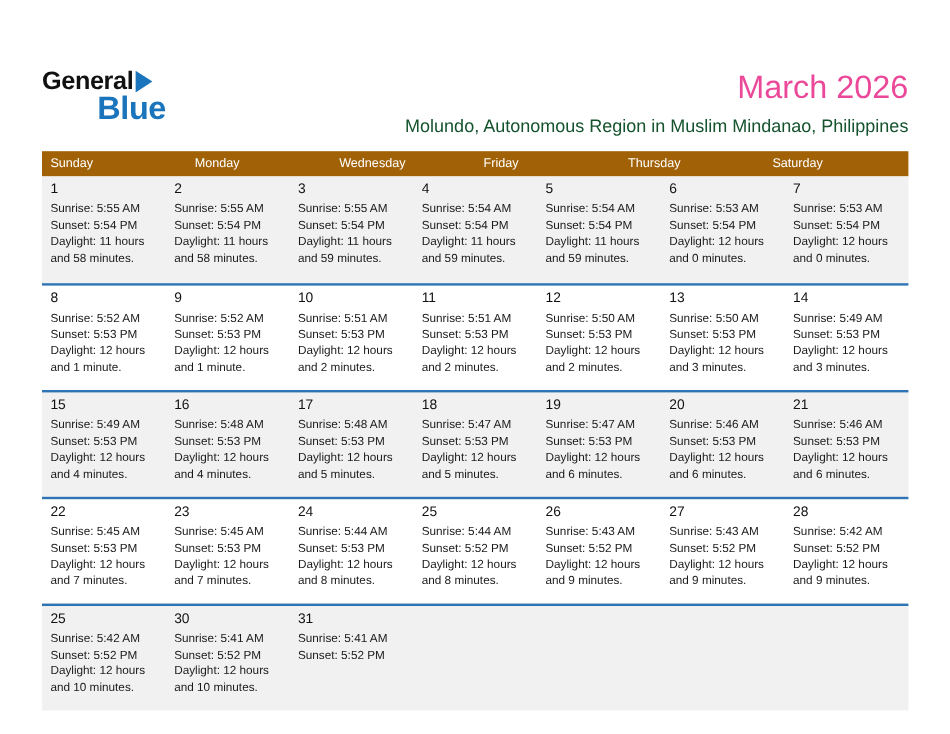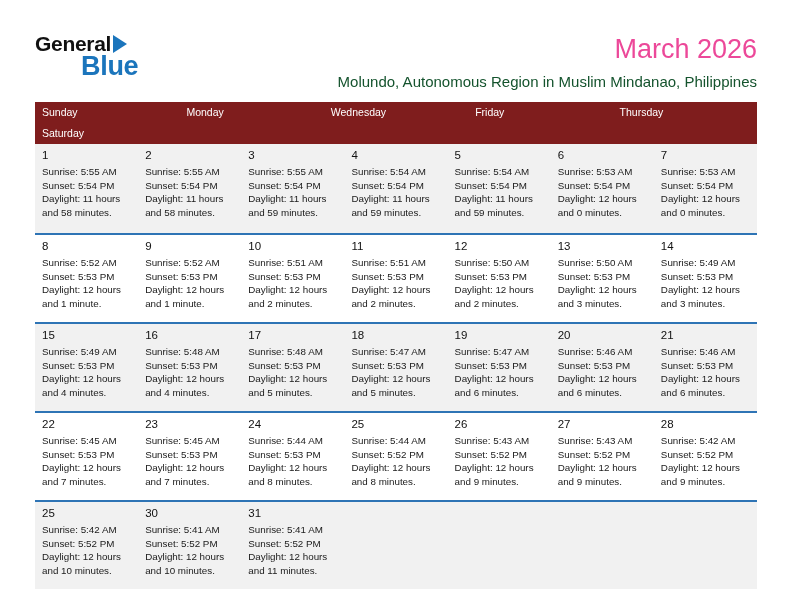--- a/index.html
+++ b/index.html
@@ -2,30 +2,30 @@
 <html><head>
 <meta charset="utf-8">
 <style>
   * { margin:0; padding:0; box-sizing:border-box; }
   html, body { background:#ffffff; }
   body {
     width:792px; height:612px; overflow:hidden;
     font-family:"Liberation Sans", sans-serif; color:#000;
   }
   .page { position:relative; width:792px; height:612px; }
-  .header { display:flex; justify-content:space-between; align-items:flex-start; padding:32px 35px 0 35px; }
+  .header { display:flex; justify-content:space-between; align-items:flex-start; padding:32px 35px 0 35px;margin-top:24px; }
   .logo-line1 { display:flex; align-items:center; }
   .logo-word1 { font-size:21px; font-weight:700; color:#111; letter-spacing:-0.3px; }
   .logo-triangle { width:0; height:0; border-left:14px solid #1B75BC; border-top:9px solid transparent; border-bottom:9px solid transparent; margin-left:2px; }
   .logo-word2 { font-size:27px; font-weight:700; color:#1B75BC; letter-spacing:-0.3px; margin:-5px 0 0 46px; }
   .title-block { text-align:right; }
   .month-title { font-size:27px; font-weight:400; margin-top:2px; color:#ec4899; }
   .subtitle { font-size:15px; margin-top:8px; color:#14532d; }
   .calendar { margin:12px 35px 0 35px; }
-  .weekday-row { display:grid; grid-template-columns:repeat(5,1fr); background:#7f1d1d; }
+  .weekday-row { display:grid; grid-template-columns:repeat(6,1fr); background:#a16207; }
   .weekday { color:#fff; font-size:10.5px; line-height:21px; height:21px; padding-left:7px; font-weight:400; overflow:hidden; white-space:nowrap; }
   .week-row { display:grid; grid-template-columns:repeat(7,1fr); min-height:89px; }
   .week-row + .week-row { border-top:2px solid #2E74B5; }
   .shaded { background:#F1F1F1; }
   .day-cell { padding:5px 7px 0 7px; }
   .day-num { font-size:11.5px; margin-bottom:4px; color:#111; }
   .info { font-size:9.8px; line-height:13.5px; color:#1a1a1a; }
 </style>
 </head>
 <body>
@@ -241,21 +241,20 @@
           <div class="day-cell">
             <div class="day-num">30</div>
             <div class="info">Sunrise: 5:41 AM</div>
             <div class="info">Sunset: 5:52 PM</div>
             <div class="info">Daylight: 12 hours and 10 minutes.</div>
           </div>
           <div class="day-cell">
             <div class="day-num">31</div>
             <div class="info">Sunrise: 5:41 AM</div>
             <div class="info">Sunset: 5:52 PM</div>
-            <div class="info">Daylight: 12 hours and 11 minutes.</div>
           </div>
           <div class="day-cell"></div>
           <div class="day-cell"></div>
           <div class="day-cell"></div>
           <div class="day-cell"></div>
         </div>
       </div>
   </div>
 </div>
 

